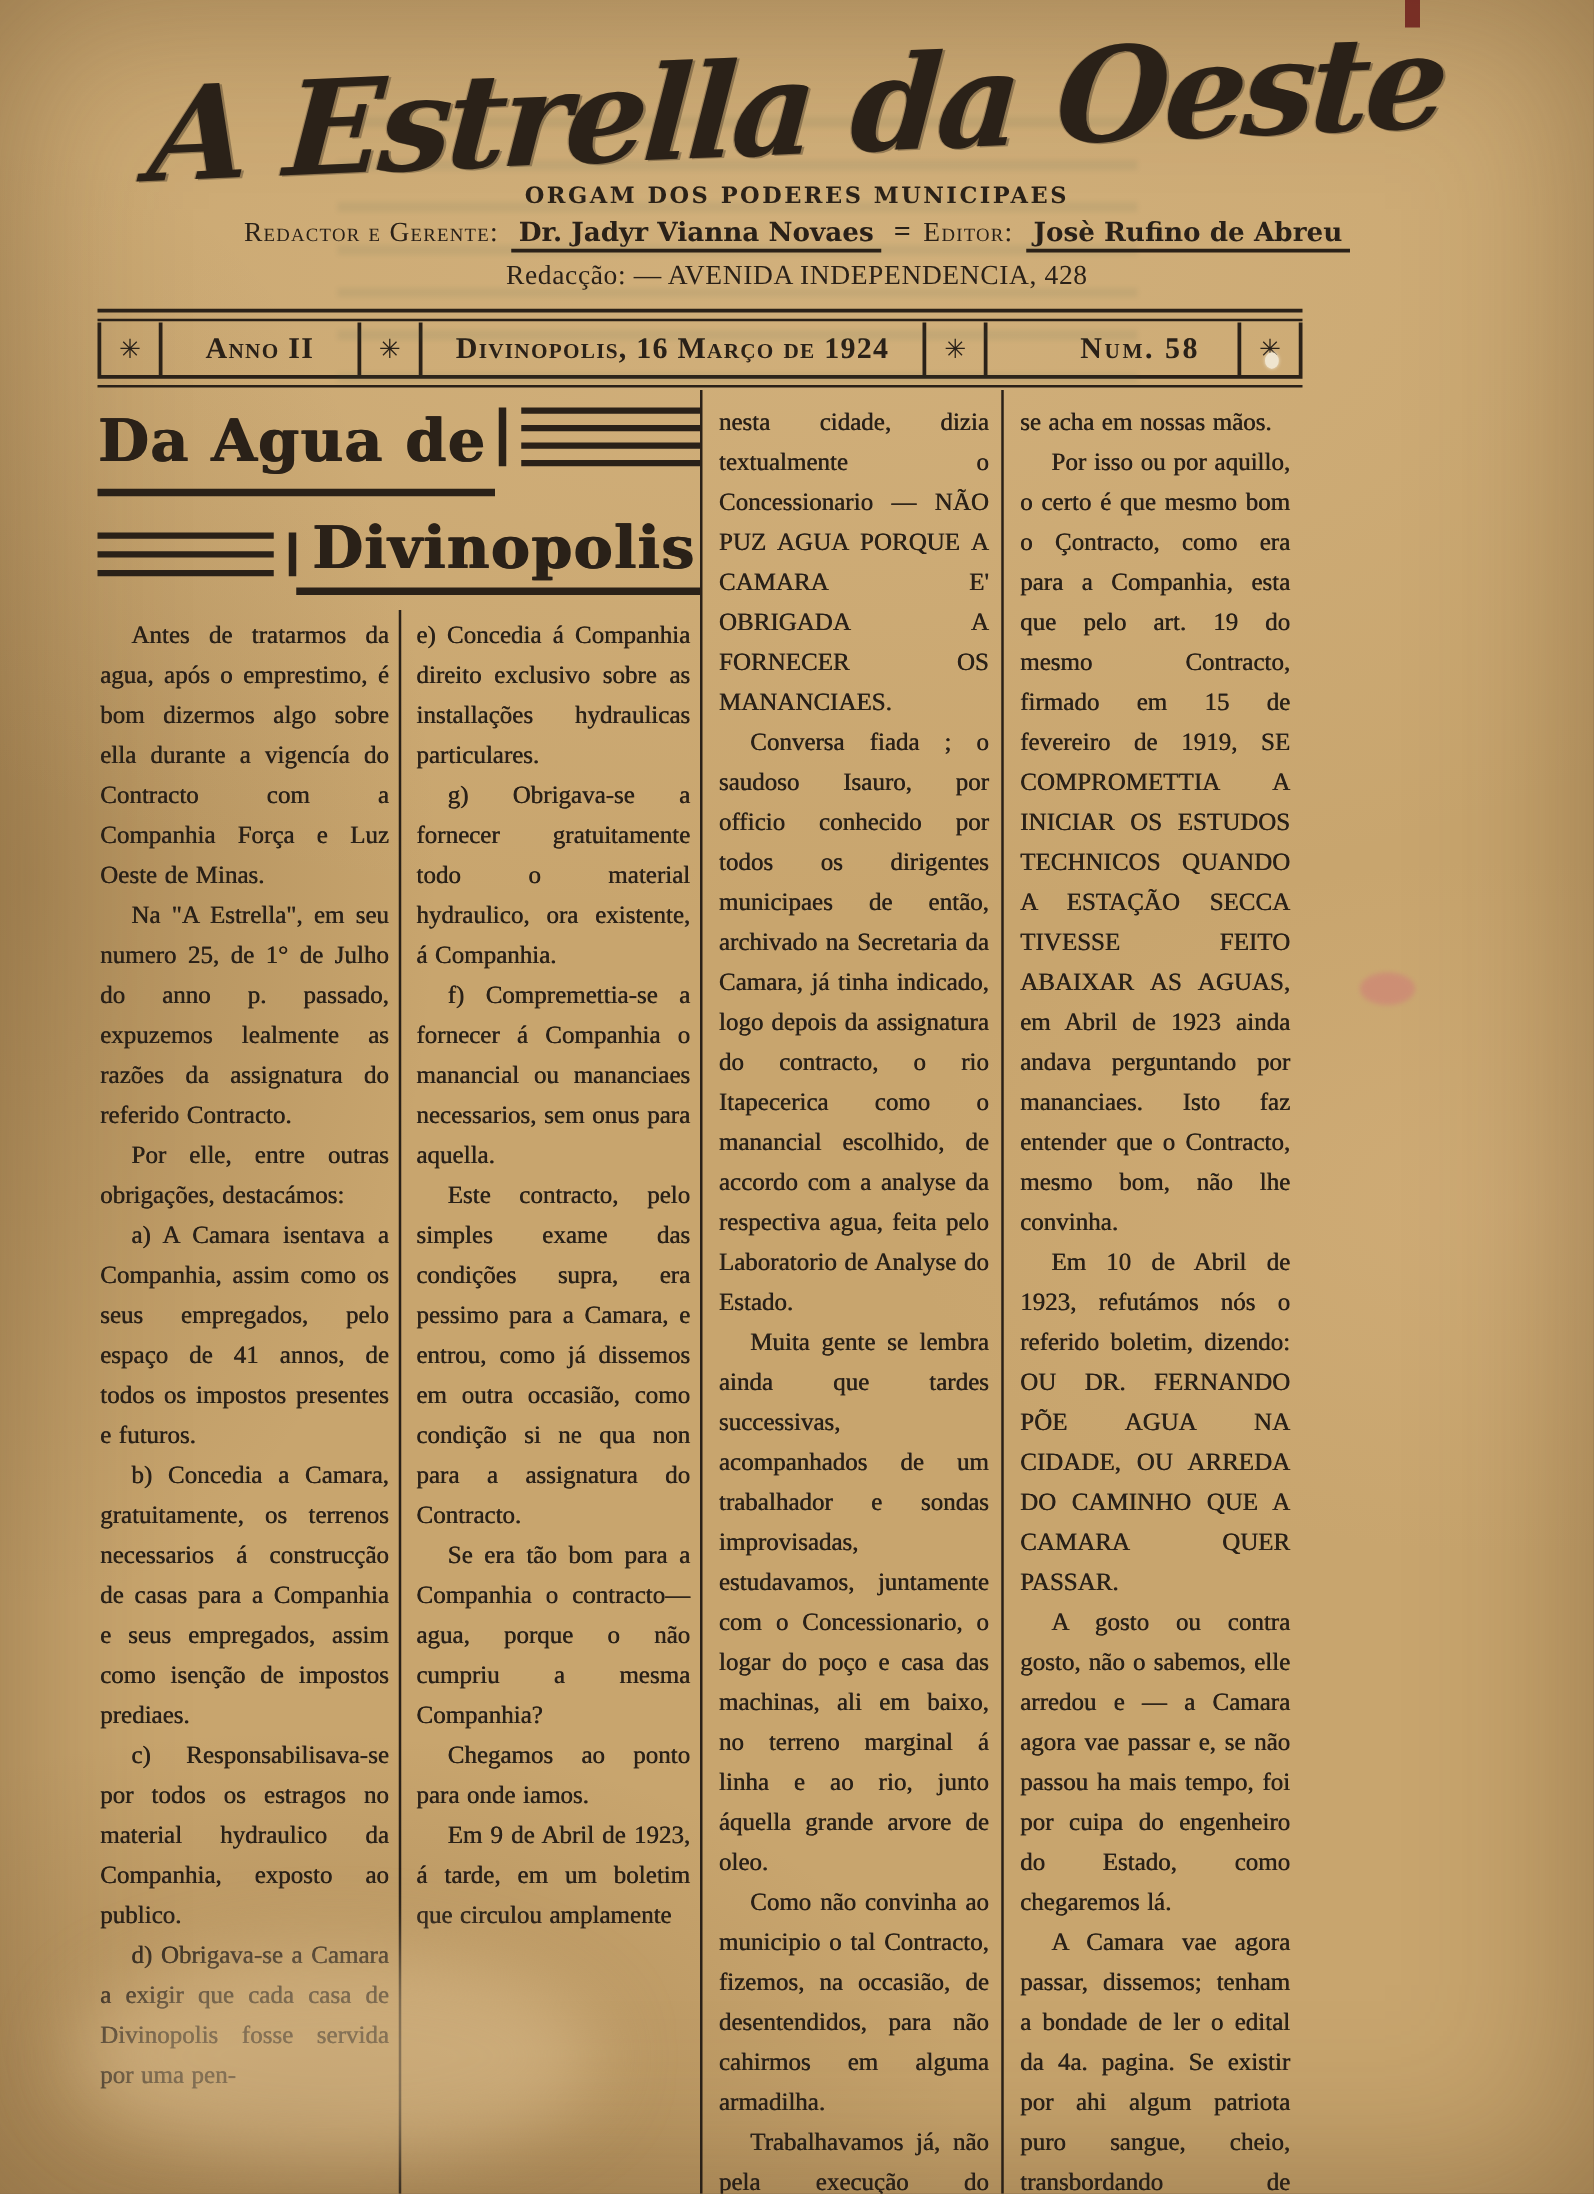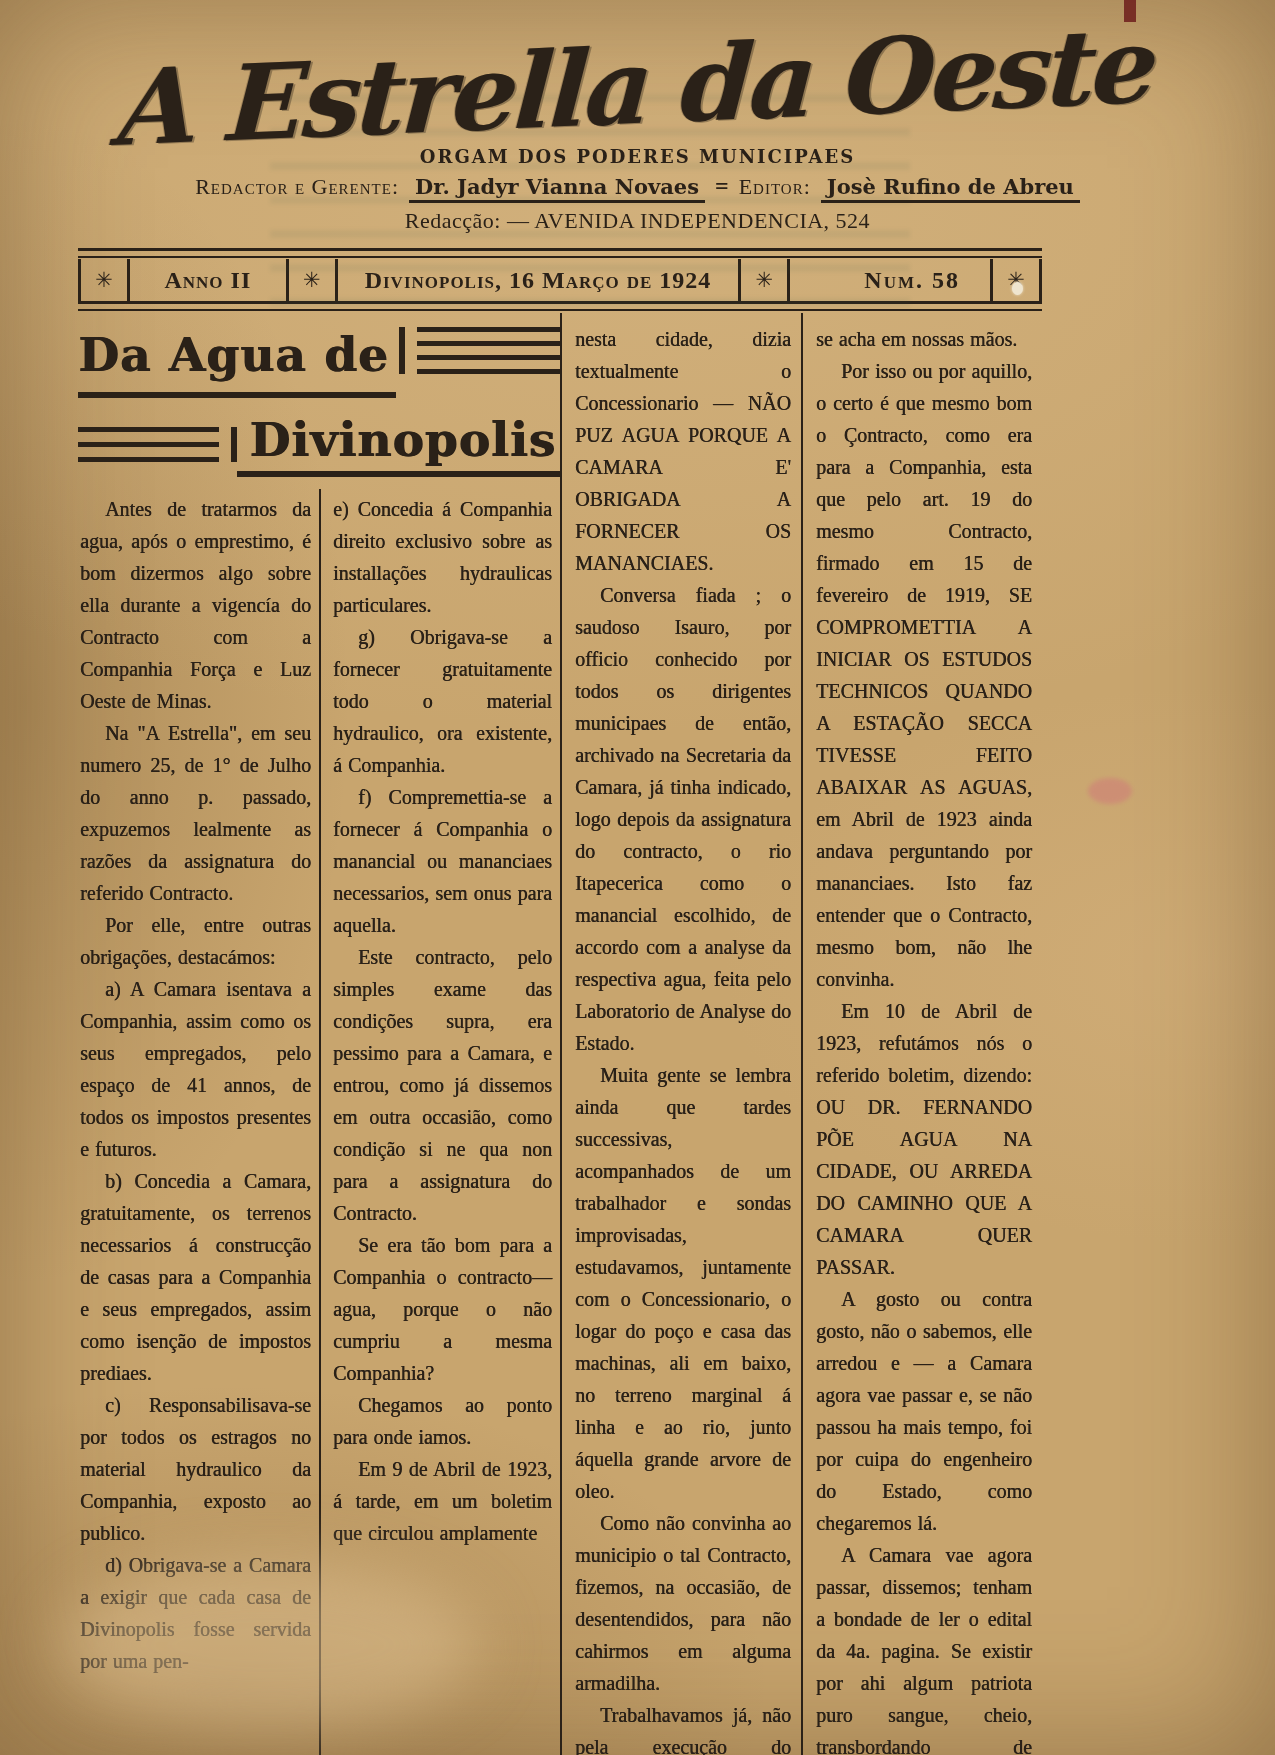--- a/index.html
+++ b/index.html
@@ -146,21 +146,21 @@
   <div class="masthead">
     <div class="title-script">A Estrella da Oeste</div>
     <div class="subtitle">ORGAM DOS PODERES MUNICIPAES</div>
     <div class="staffline">
       <span class="staff-label">Redactor e Gerente:</span>
       <span class="staff-name">Dr. Jadyr Vianna Novaes</span>
       <span class="staff-sep">=</span>
       <span class="staff-label">Editor:</span>
       <span class="staff-name">Josè Rufino de Abreu</span>
     </div>
-    <div class="addressline">Redacção: — AVENIDA INDEPENDENCIA, 524</div>
+    <div class="addressline">Redacção: — AVENIDA INDEPENDENCIA, 428</div>
   </div>
 
   <div class="bar-wrap">
     <div class="rule-pair"></div>
     <div class="issue-bar">
       <div class="orn-cell">✳</div>
       <div class="bar-cell cell-anno">Anno II</div>
       <div class="orn-cell">✳</div>
       <div class="bar-cell cell-date">Divinopolis, 16 Março de 1924</div>
       <div class="orn-cell">✳</div>

